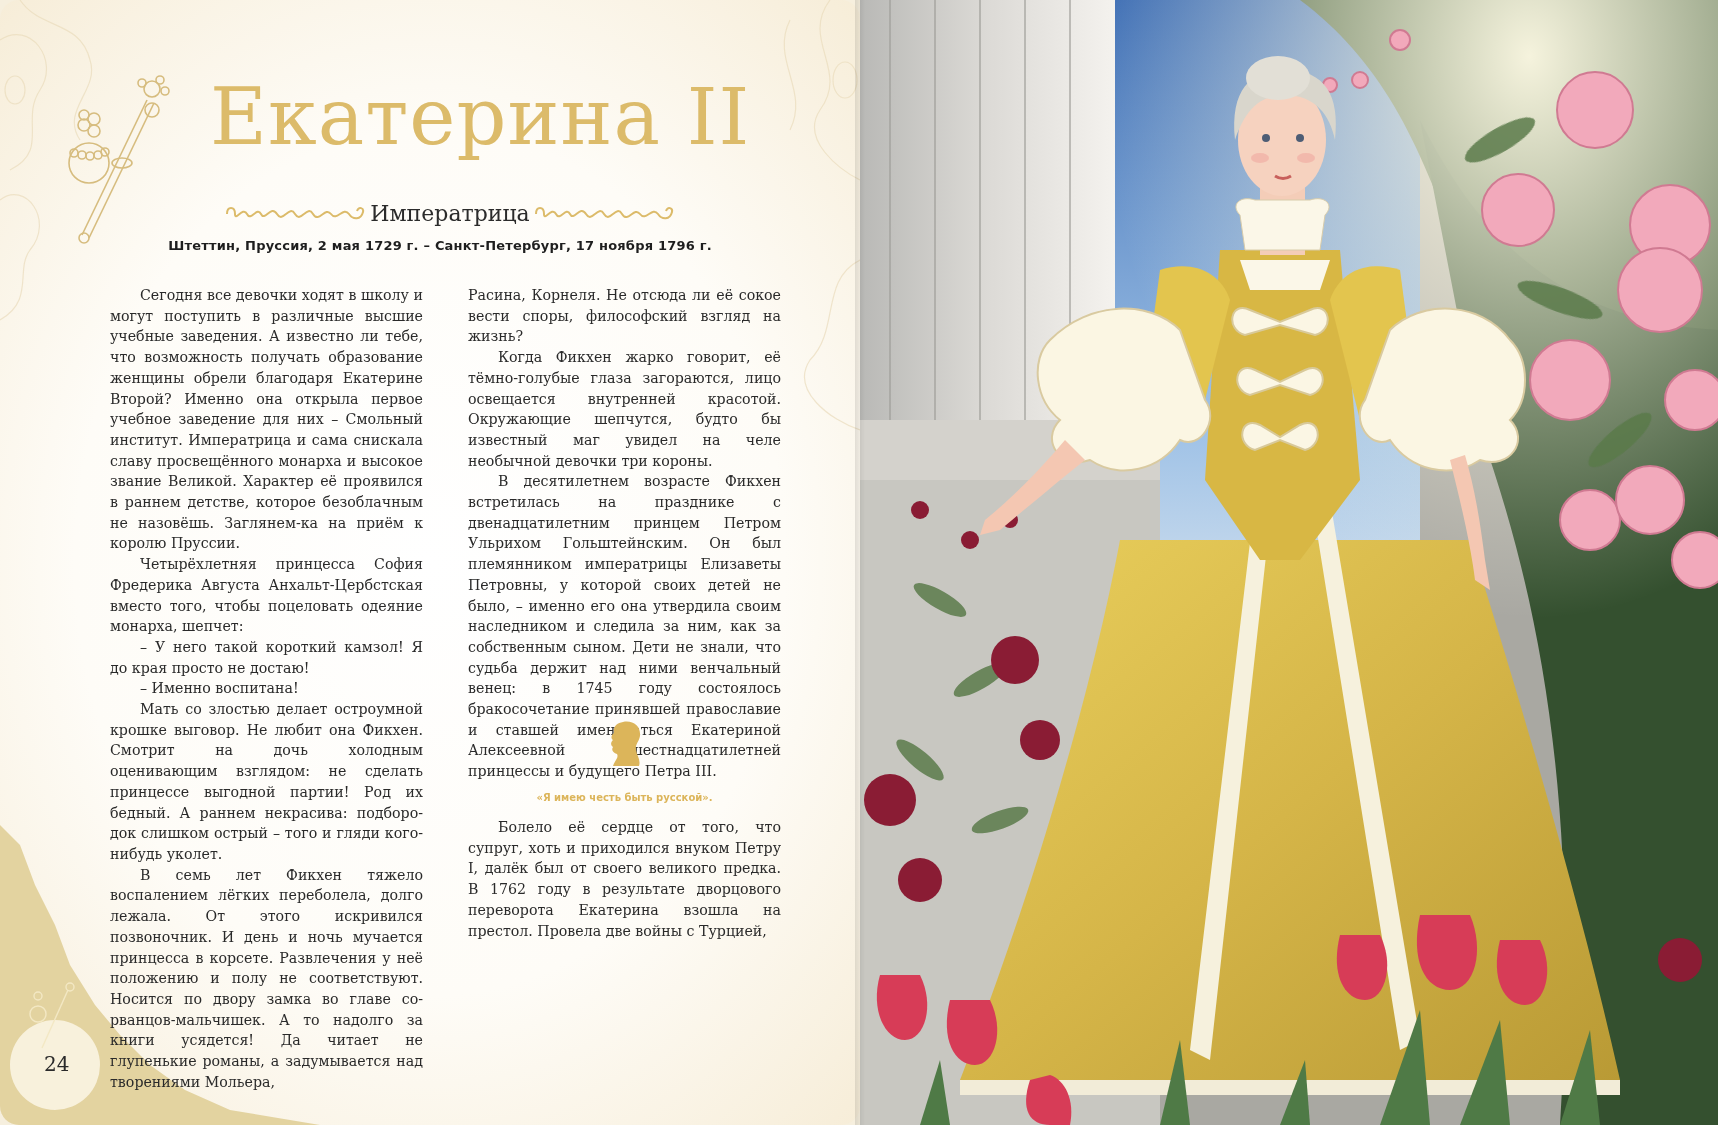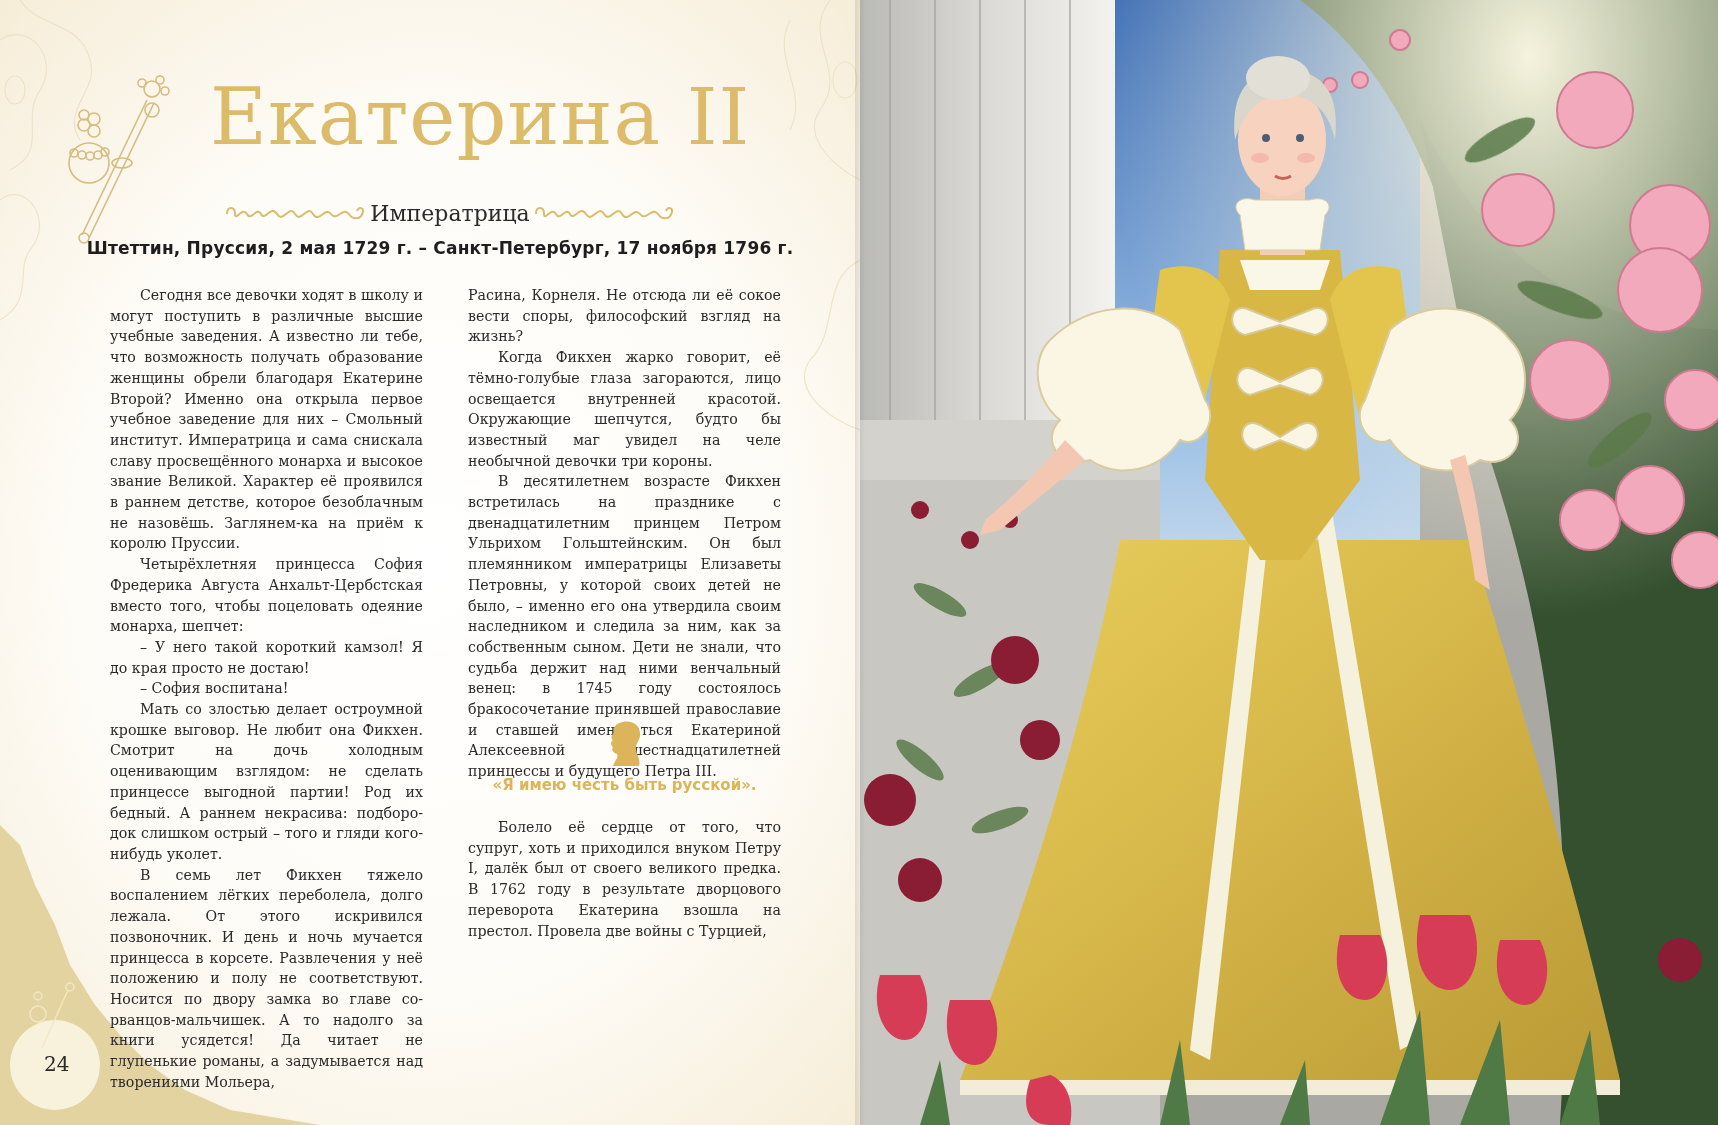--- a/index.html
+++ b/index.html
@@ -1,35 +1,35 @@
 <!DOCTYPE html>
 <html><head>
 <meta charset="utf-8">
 <style>
   html, body { margin:0; padding:0; }
   body { width:1718px; height:1125px; overflow:hidden; background:#f6efde; position:relative; font-family:"DejaVu Serif", serif; }
   .spread { position:absolute; left:0; top:0; width:1718px; height:1125px; display:flex; }
   .page-left { position:relative; width:860px; height:1125px; overflow:hidden;
-    background: radial-gradient(ellipse 75% 70% at 50% 50%, #ffffff 0%, #fefcf7 55%, #f6ecd6 100%); }
+    background: radial-gradient(ellipse 75% 70% at 50% 50%, #ffffff 0%, #fefcf7 55%, #f6ecd6 100%); border-radius: 19px; }
   .topo { position:absolute; inset:0; pointer-events:none; }
   .corner-wash { position:absolute; left:0; bottom:0; width:320px; height:360px; pointer-events:none; }
   .ornament-regalia { position:absolute; left:62px; top:75px; width:130px; height:170px; }
   .title { position:absolute; left:210px; top:72px; font-family:"DejaVu Serif", serif; font-size:78px; color:#dcbb6a; letter-spacing:1px; margin:0; font-weight:normal; }
   .subtitle-row { position:absolute; left:195px; top:196px; width:510px; height:34px; display:flex; align-items:center; justify-content:center; gap:2px; }
   .swirl { width:145px; height:22px; }
   .subtitle { font-family:"DejaVu Serif", serif; font-size:22px; color:#2b2b2b; }
-  .dates { position:absolute; left:0; width:880px; top:238px; text-align:center; font-family:"DejaVu Sans", sans-serif; font-weight:bold; font-size:17px; color:#1e1e1e; letter-spacing:0.2px; }
+  .dates { position:absolute; left:0; width:880px; top:238px; text-align:center; font-family:"DejaVu Sans", sans-serif; font-weight:bold; font-size:13px; color:#1e1e1e; letter-spacing:0.2px; }
   .col { position:absolute; top:285px; width:313px; font-family:"DejaVu Serif", serif; font-size:14.2px; line-height:20.7px; color:#2a2a2a; text-align:justify; hyphens:manual; }
   .col p { margin:0; text-indent:30px; }
   .col p.noindent { text-indent:0; }
   .col-left { left:110px; }
   .col-right { left:468px; top:285px; }
   .quote-block { position:absolute; left:468px; top:720px; width:313px; text-align:center; }
   .silhouette { width:40px; height:48px; display:block; margin:0 auto; }
-  .quote { margin-top:8px; font-family:"DejaVu Sans", sans-serif; font-weight:bold; font-size:15px; color:#dcb55a; }
+  .quote { margin-top:24px; font-family:"DejaVu Sans", sans-serif; font-weight:bold; font-size:10px; color:#dcb55a; }
   .col-right2 { left:468px; top:817px; }
   .page-number { position:absolute; left:44px; top:1052px; font-family:"DejaVu Serif", serif; font-size:20px; color:#2a2a2a; }
   .mini-regalia { position:absolute; left:28px; top:982px; width:50px; height:70px; }
   .page-right { position:relative; width:858px; height:1125px; overflow:hidden; }
   .illustration { position:absolute; inset:0; width:858px; height:1125px; }
   .gutter { position:absolute; left:855px; top:0; width:10px; height:1125px; background:linear-gradient(90deg, rgba(0,0,0,0.10), rgba(0,0,0,0)); pointer-events:none; }
 </style>
 </head>
 <body>
 
@@ -89,21 +89,21 @@
         <path d="M4,12 C4,4 12,4 12,12 C12,20 20,4 24,12 C28,20 34,4 38,12 C42,20 48,2 54,12 C60,22 66,2 72,12 C78,22 84,2 90,12 C96,22 102,4 108,12 C114,20 120,4 126,12 C130,18 138,18 140,10 C141,6 136,4 134,9" fill="none" stroke="#dcbb6a" stroke-width="2"></path>
       </svg>
     </div>
 
     <div class="dates">Штеттин, Пруссия, 2 мая 1729 г. – Санкт-Петербург, 17 ноября 1796 г.</div>
 
     <div class="col col-left">
       <p>Сегодня все девочки ходят в школу и могут поступить в различные высшие учебные заведения. А известно ли тебе, что возмож­ность получать образование женщины обре­ли благодаря Екатерине Второй? Именно она открыла первое учебное заведение для них – Смольный институт. Императрица и сама снискала славу просвещённого монарха и вы­сокое звание Великой. Характер её проявил­ся в раннем детстве, которое безоблачным не назовёшь. Заглянем-ка на приём к коро­лю Пруссии.</p>
       <p>Четырёхлетняя принцесса София Фре­дерика Августа Анхальт-Цербстская вме­сто того, чтобы поцеловать одеяние монар­ха, шепчет:</p>
       <p>– У него такой короткий камзол! Я до края просто не достаю!</p>
-      <p>– София воспитана!</p>
+      <p>– Именно воспитана!</p>
       <p>Мать со злостью делает остроумной крош­ке выговор. Не любит она Фикхен. Смотрит на дочь холодным оценивающим взглядом: не сделать принцессе выгодной партии! Род их бедный. А раннем некрасива: подборо­док слишком острый – того и гляди кого-ни­будь уколет.</p>
       <p>В семь лет Фикхен тяжело воспалени­ем лёгких переболела, долго лежала. От это­го искривился позвоночник. И день и ночь мучается принцесса в корсете. Развлече­ния у неё положению и полу не соответ­ствуют. Носится по двору замка во главе со­рванцов-мальчишек. А то надолго за книги усядется! Да читает не глупенькие романы, а задумывается над творениями Мольера,</p>
     </div>
 
     <div class="col col-right">
       <p class="noindent">Расина, Корнеля. Не отсюда ли её сокое ве­сти споры, философский взгляд на жизнь?</p>
       <p>Когда Фикхен жарко говорит, её тёмно-го­лубые глаза загораются, лицо освещается внутренней красотой. Окружающие шепчут­ся, будто бы известный маг увидел на челе необычной девочки три короны.</p>
       <p>В десятилетнем возрасте Фикхен встрети­лась на празднике с двенадцатилетним прин­цем Петром Ульрихом Гольштейнским. Он был племянником императрицы Елизаветы Петровны, у которой своих детей не было, – именно его она утвердила своим наслед­ником и следила за ним, как за собственным сыном. Дети не знали, что судьба держит над ними венчальный венец: в 1745 году состоя­лось бракосочетание принявшей православие и ставшей именоваться Екатериной Алексе­евной шестнадцатилетней принцессы и буду­щего Петра III.</p>
     </div>
 

